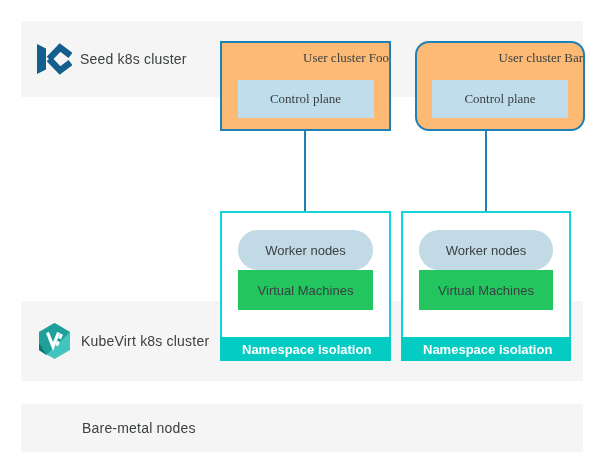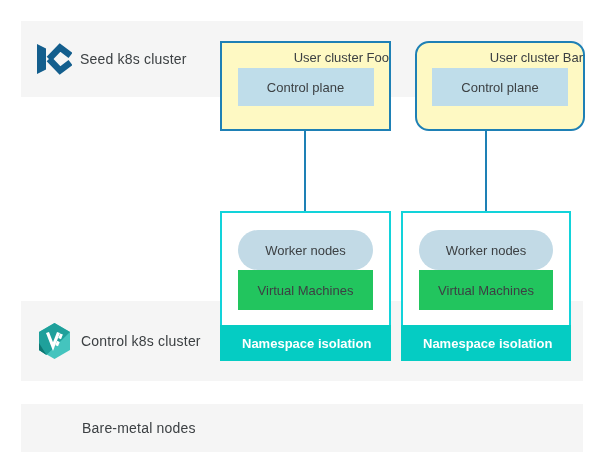--- a/index.html
+++ b/index.html
@@ -14,38 +14,38 @@
   .band-baremetal{top:404px;height:48px;padding-left:61px;}
   .band-label{font-size:14px;font-weight:500;letter-spacing:.2px;}
   .logo{margin-right:8px;flex:0 0 auto;display:block;}
 
   
   .connector{position:absolute;top:131px;width:2px;height:81px;background:#1E80B5;z-index:2;}
   .conn-foo{left:304px;}
   .conn-bar{left:485px;}
 
   
-  .user-box{position:absolute;top:41px;height:90px;background:#fef9c3;border:2px solid #1E80B5;
-            box-sizing:border-box;z-index:3;}
+  .user-box{position:absolute;top:41px;height:90px;background:#fdba74;border:2px solid #1E80B5;
+            box-sizing:border-box;z-index:3;font-family:Liberation Serif, serif;}
   .user-foo{left:220px;width:171px;}
   .user-bar{left:415px;width:170px;border-radius:14px;}
   .user-title{margin:7px 0 0 16px;font-size:13px;line-height:16px;}
-  .control-plane{margin:2px auto 0;width:136px;height:38px;background:#BFDDEA;
+  .control-plane{margin:14px auto 0;width:136px;height:38px;background:#BFDDEA;
                  display:flex;align-items:center;justify-content:center;font-size:13px;}
 
   
   .tenant-box{position:absolute;top:211px;height:150px;background:#fff;border:2px solid #12D3DA;
               box-sizing:border-box;z-index:3;}
   .tenant-foo{left:220px;width:171px;}
   .tenant-bar{left:401px;width:170px;}
   .row{margin-left:16px;margin-right:16px;height:40px;display:flex;align-items:center;
        justify-content:center;font-size:13px;}
   .row-worker{margin-top:17px;background:#C2DAE6;border-radius:20px;}
   .row-vm{background:#22c55e;}
-  .isolation{position:absolute;left:-2px;right:-2px;bottom:-2px;height:36px;background:#05CCC3;
+  .isolation{position:absolute;left:-2px;right:-2px;bottom:-2px;height:24px;background:#05CCC3;
              color:#ffffff;font-weight:bold;font-size:13px;display:flex;align-items:center;
              padding-left:22px;box-sizing:border-box;}
 </style>
 </head>
 <body>
 
 <div class="canvas">
 
   <div class="band band-seed">
     <svg class="logo" width="36" height="36" viewBox="0 0 36 36">
@@ -58,21 +58,21 @@
 
   <div class="band band-kubevirt">
     <svg class="logo" width="37" height="38" viewBox="0 0 37 38">
       <polygon points="18.5,1 34,10 34,28 18.5,37 3,28 3,10" fill="#44C4BE"></polygon>
       <polygon points="18.5,1 34,10 10.5,33 3,28 3,10" fill="#1FA09B"></polygon>
       <polygon points="3,21 3,28 10.5,33" fill="#0E7672"></polygon>
       <path d="M11.5,10.5 L17,24.5 L22.5,10.5" stroke="#ffffff" stroke-width="3.2" fill="none"></path>
       <path d="M25.5,12 L23.6,16.6" stroke="#ffffff" stroke-width="3" fill="none"></path>
       <path d="M22.4,19.4 L20.6,23.8" stroke="#ffffff" stroke-width="3" fill="none"></path>
     </svg>
-    <span class="band-label">Control k8s cluster</span>
+    <span class="band-label">KubeVirt k8s cluster</span>
   </div>
 
   <div class="band band-baremetal">
     <span class="band-label">Bare-metal nodes</span>
   </div>
 
   <div class="connector conn-foo"></div>
   <div class="connector conn-bar"></div>
 
   <div class="user-box user-foo">

